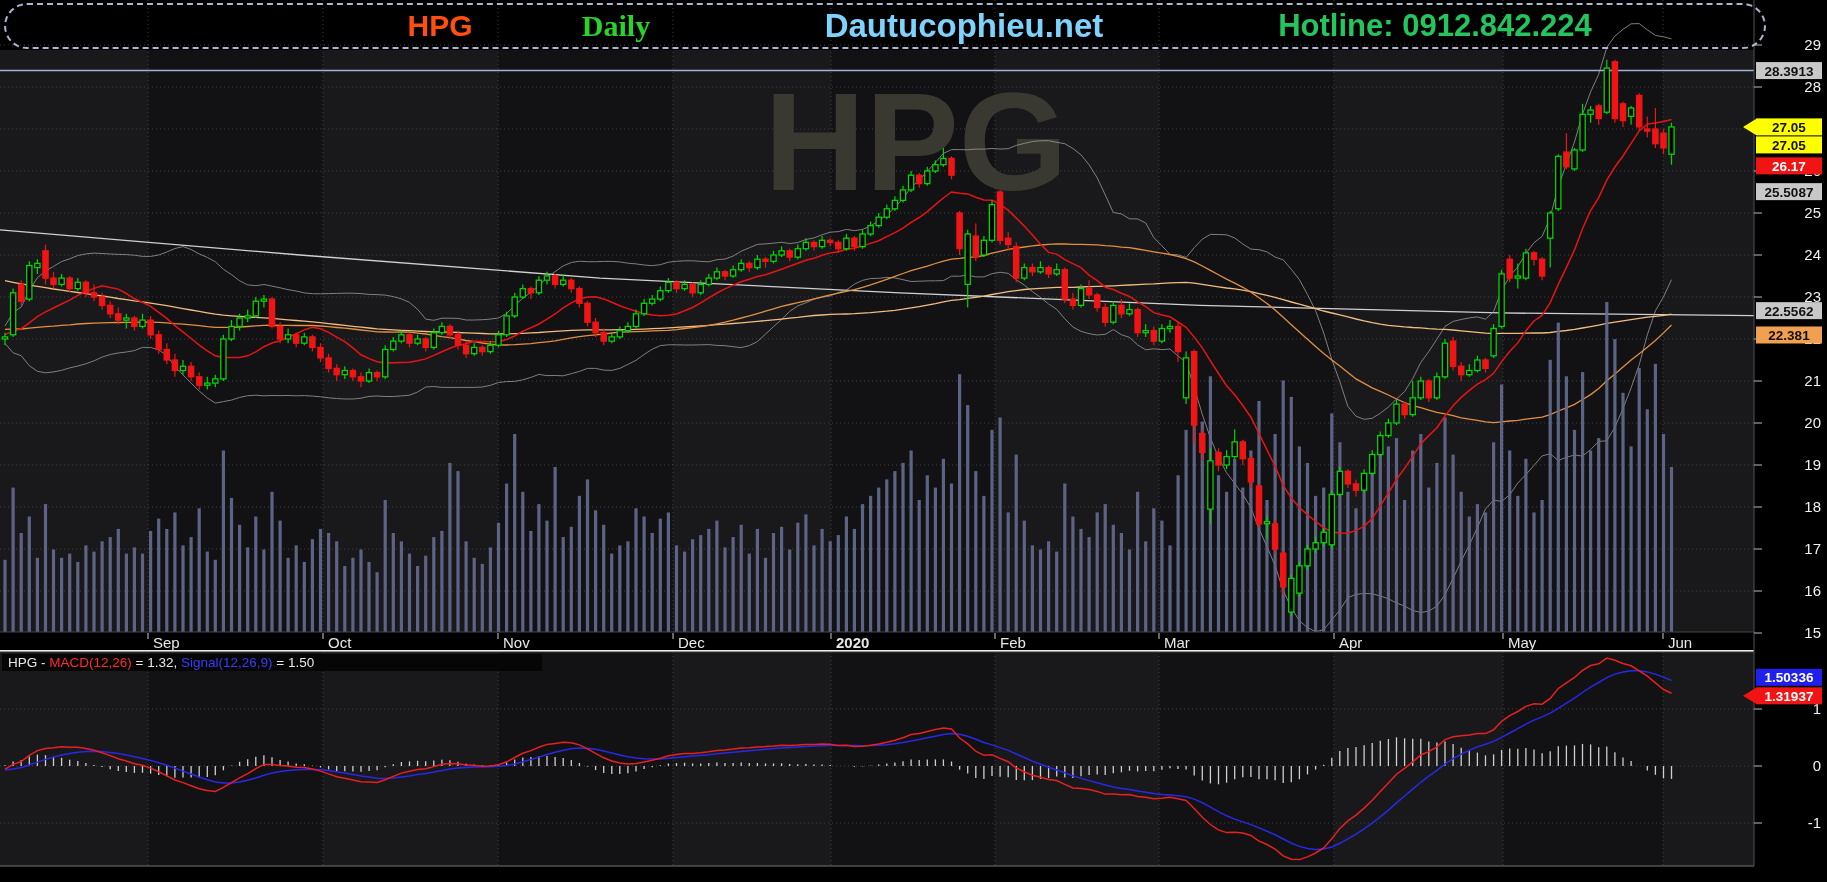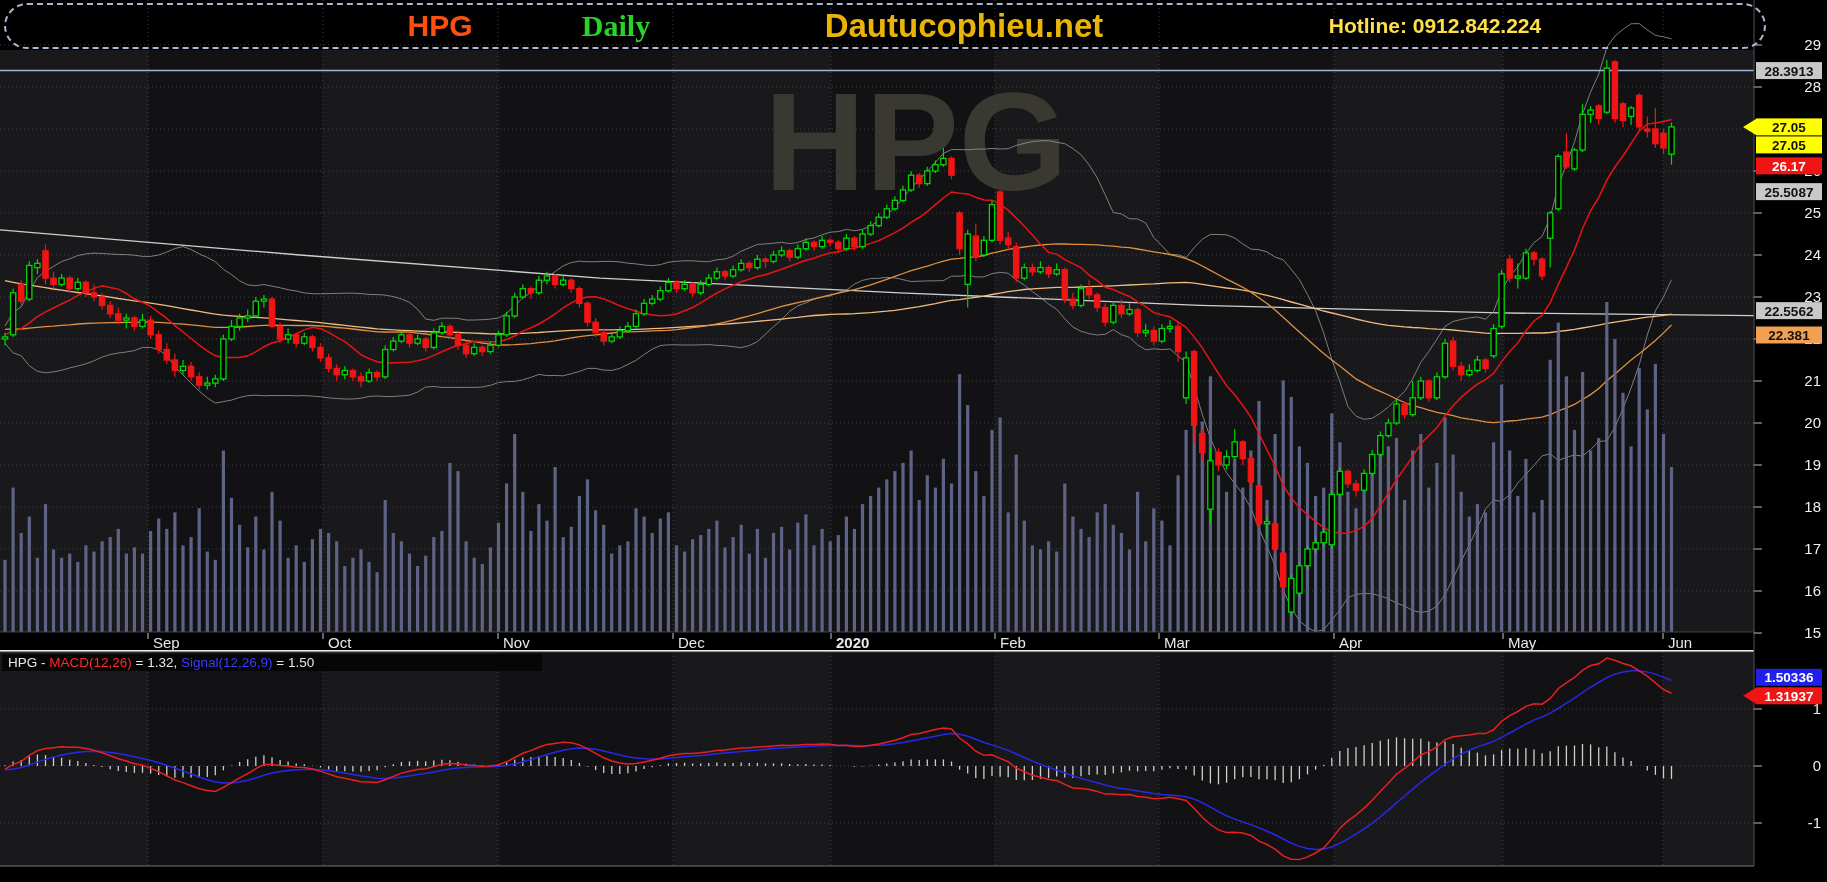--- a/index.html
+++ b/index.html
@@ -4,22 +4,22 @@
 <style>
   html,body{margin:0;padding:0;background:#000;}
   .stage{position:relative;width:1827px;height:882px;background:#000;overflow:hidden;
          font-family:"Liberation Sans",sans-serif;}
   #svghost{position:absolute;left:0;top:0;width:1827px;height:882px;}
   .header{position:absolute;left:4px;top:3px;width:1758px;height:42px;
           border:2px dashed #a9b7d2;border-radius:26px;z-index:5;}
   .header span{position:absolute;top:50%;transform:translate(-50%,-50%);font-weight:bold;white-space:nowrap;}
   .hdr-symbol{left:434px;font-size:30px;color:#ff4f10;}
   .hdr-tf{left:610px;font-size:30px;color:#28d428;font-family:Liberation Serif, serif;}
-  .hdr-site{left:958px;font-size:33px;color:#eab308;}
-  .hdr-hot{left:1429px;font-size:21px;color:#fde047;}
+  .hdr-site{left:958px;font-size:33px;color:#7dd3fc;}
+  .hdr-hot{left:1429px;font-size:31px;color:#22c55e;}
 </style>
 </head>
 <body>
 
 <div class="stage">
   <div id="svghost"><svg xmlns="http://www.w3.org/2000/svg" width="1827" height="882" viewBox="0 0 1827 882" font-family="Liberation Sans, sans-serif">
         <rect width="1827" height="882" fill="#000"></rect>
         <g>
           <rect x="0" y="50" width="148" height="816" fill="#19191b"></rect>
           <rect x="148" y="50" width="175" height="816" fill="#121214"></rect>

